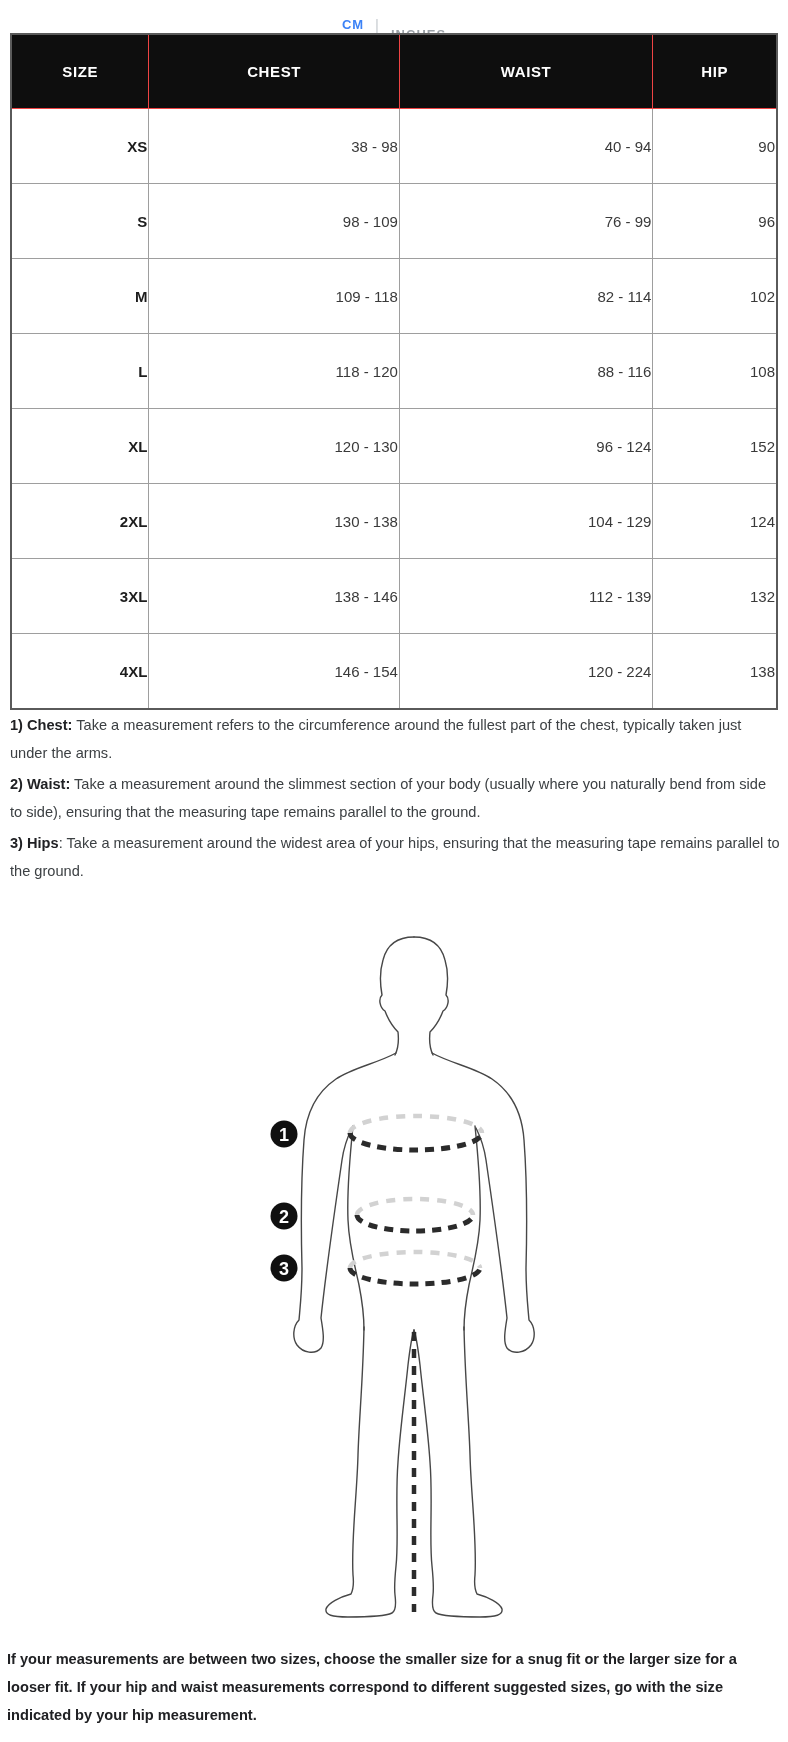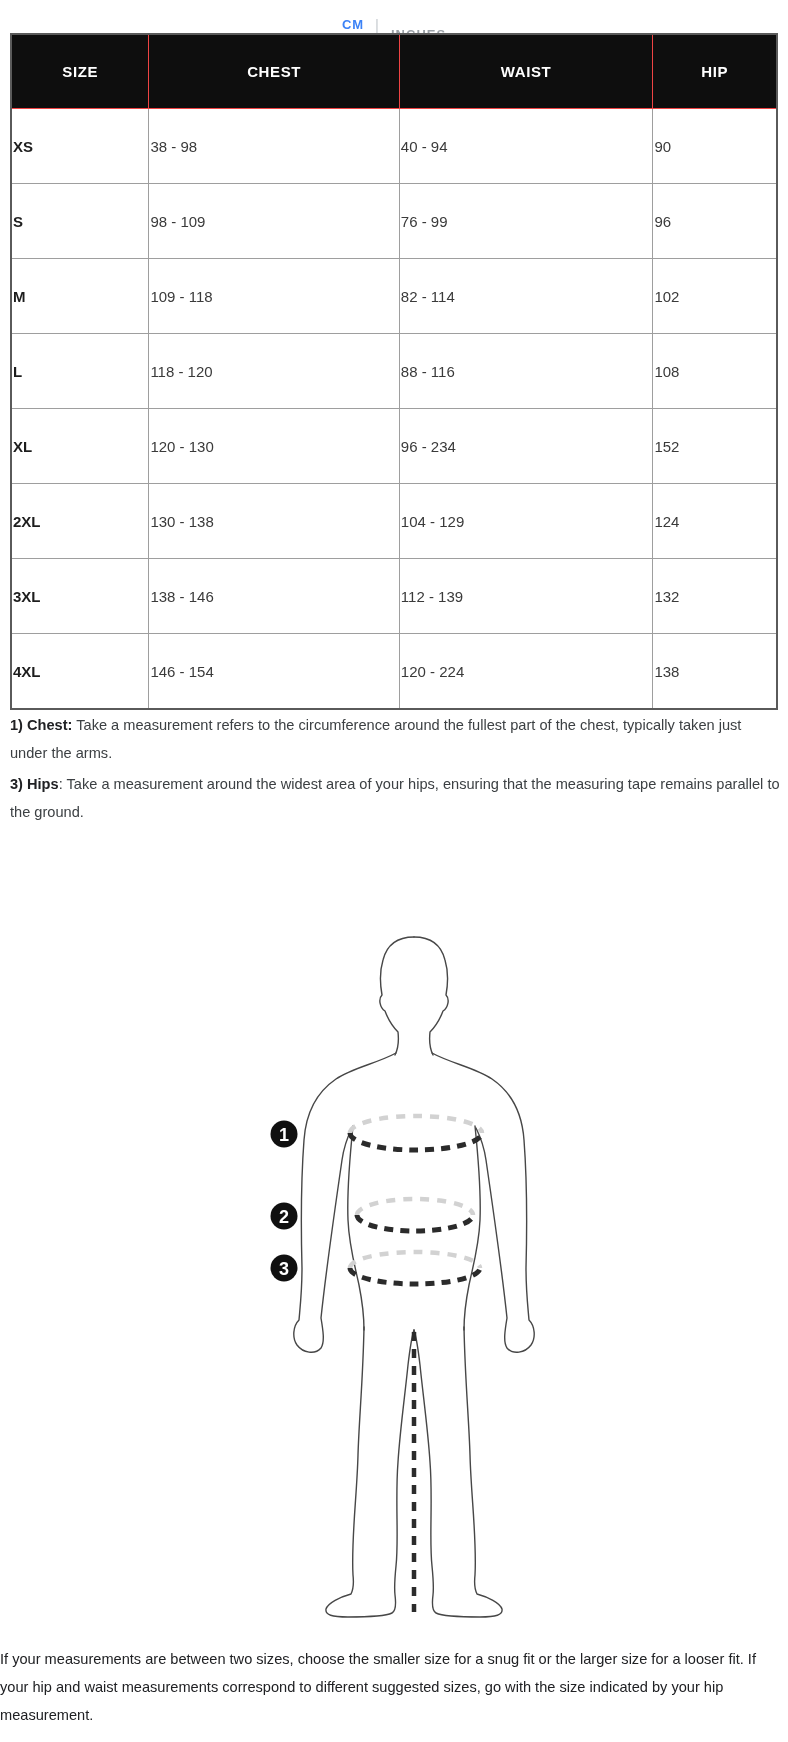--- a/index.html
+++ b/index.html
@@ -23,21 +23,21 @@
     position:absolute; top:33px; left:10px; width:768px;
     border-collapse:collapse; table-layout:fixed;
     border:2px solid #5a5a5a;
   }
   .size-table th {
     background:#0e0e0e; color:#ffffff; height:71px;
     font-size:15px; font-weight:bold; letter-spacing:0.6px;
     border:1px solid #ef4444; text-align:center;
   }
   .size-table td {
-    height:72px; text-align:left; font-size:15px; color:#3a3a3a;
+    height:72px; text-align:right; font-size:15px; color:#3a3a3a;
     border:1px solid #9e9e9e; background:#ffffff;
   }
   .size-table td.size-cell { font-weight:bold; color:#1d1d1d; }
 
   
   .notes {
     position:absolute; top:711px; left:10px; width:772px;
     font-size:14.6px; line-height:28px; color:#3c4043;
   }
   .notes p { margin:0 0 3px 0; }
@@ -51,22 +51,22 @@
   .dash-back  { fill:none; stroke:#d2d2d2; stroke-width:4.5; stroke-dasharray:9 8; }
   .inseam { fill:none; stroke:#2b2b2b; stroke-width:4.5; stroke-dasharray:9 8; }
   .marker-circle { fill:#101010; }
   .marker-num {
     fill:#ffffff; font-size:18px; font-weight:bold; text-anchor:middle;
     font-family:"Liberation Sans", sans-serif;
   }
 
   
   .footer-note {
-    position:absolute; top:1645px; left:0; width:776px;
-    font-size:14.6px; line-height:28px; color:#202124;
+    position:absolute; top:1645px; left:7px; width:776px;
+    font-size:14.6px; line-height:28px; color:#202124;font-weight:bold;
   }
 </style>
 </head>
 <body>
 
 <div id="page">
 
   <div class="unit-toggle">
     <span class="unit-cm">CM</span>
     <span class="unit-sep">|</span>
@@ -109,21 +109,21 @@
       </tr>
       <tr>
         <td class="size-cell">L</td>
         <td>118 - 120</td>
         <td>88 - 116</td>
         <td>108</td>
       </tr>
       <tr>
         <td class="size-cell">XL</td>
         <td>120 - 130</td>
-        <td>96 - 234</td>
+        <td>96 - 124</td>
         <td>152</td>
       </tr>
       <tr>
         <td class="size-cell">2XL</td>
         <td>130 - 138</td>
         <td>104 - 129</td>
         <td>124</td>
       </tr>
       <tr>
         <td class="size-cell">3XL</td>
@@ -135,20 +135,21 @@
         <td class="size-cell">4XL</td>
         <td>146 - 154</td>
         <td>120 - 224</td>
         <td>138</td>
       </tr>
     </tbody>
   </table>
 
   <div class="notes">
     <p><b>1) Chest:</b><span> Take a measurement refers to the circumference around the fullest part of the chest, typically taken just under the arms.</span></p>
+    <p><b>2) Waist:</b><span> Take a measurement around the slimmest section of your body (usually where you naturally bend from side to side), ensuring that the measuring tape remains parallel to the ground.</span></p>
     <p><b>3) Hips</b><span>: Take a measurement around the widest area of your hips, ensuring that the measuring tape remains parallel to the ground.</span></p>
   </div>
 
   <svg class="diagram" width="325" height="700" viewBox="255 925 325 700" xmlns="http://www.w3.org/2000/svg">
 
     <g id="half-body" class="outline">
       <path d="M414,937 C398,937 387,944 383,960 C380,970 380,984 382,995
            C378,999 380,1008 385,1011 C388,1019 392,1026 398,1032
            C399,1041 398,1049 395,1055"></path>
       <path d="M396,1053 C378,1063 352,1068 336,1079 C317,1092 306,1112 304,1140

